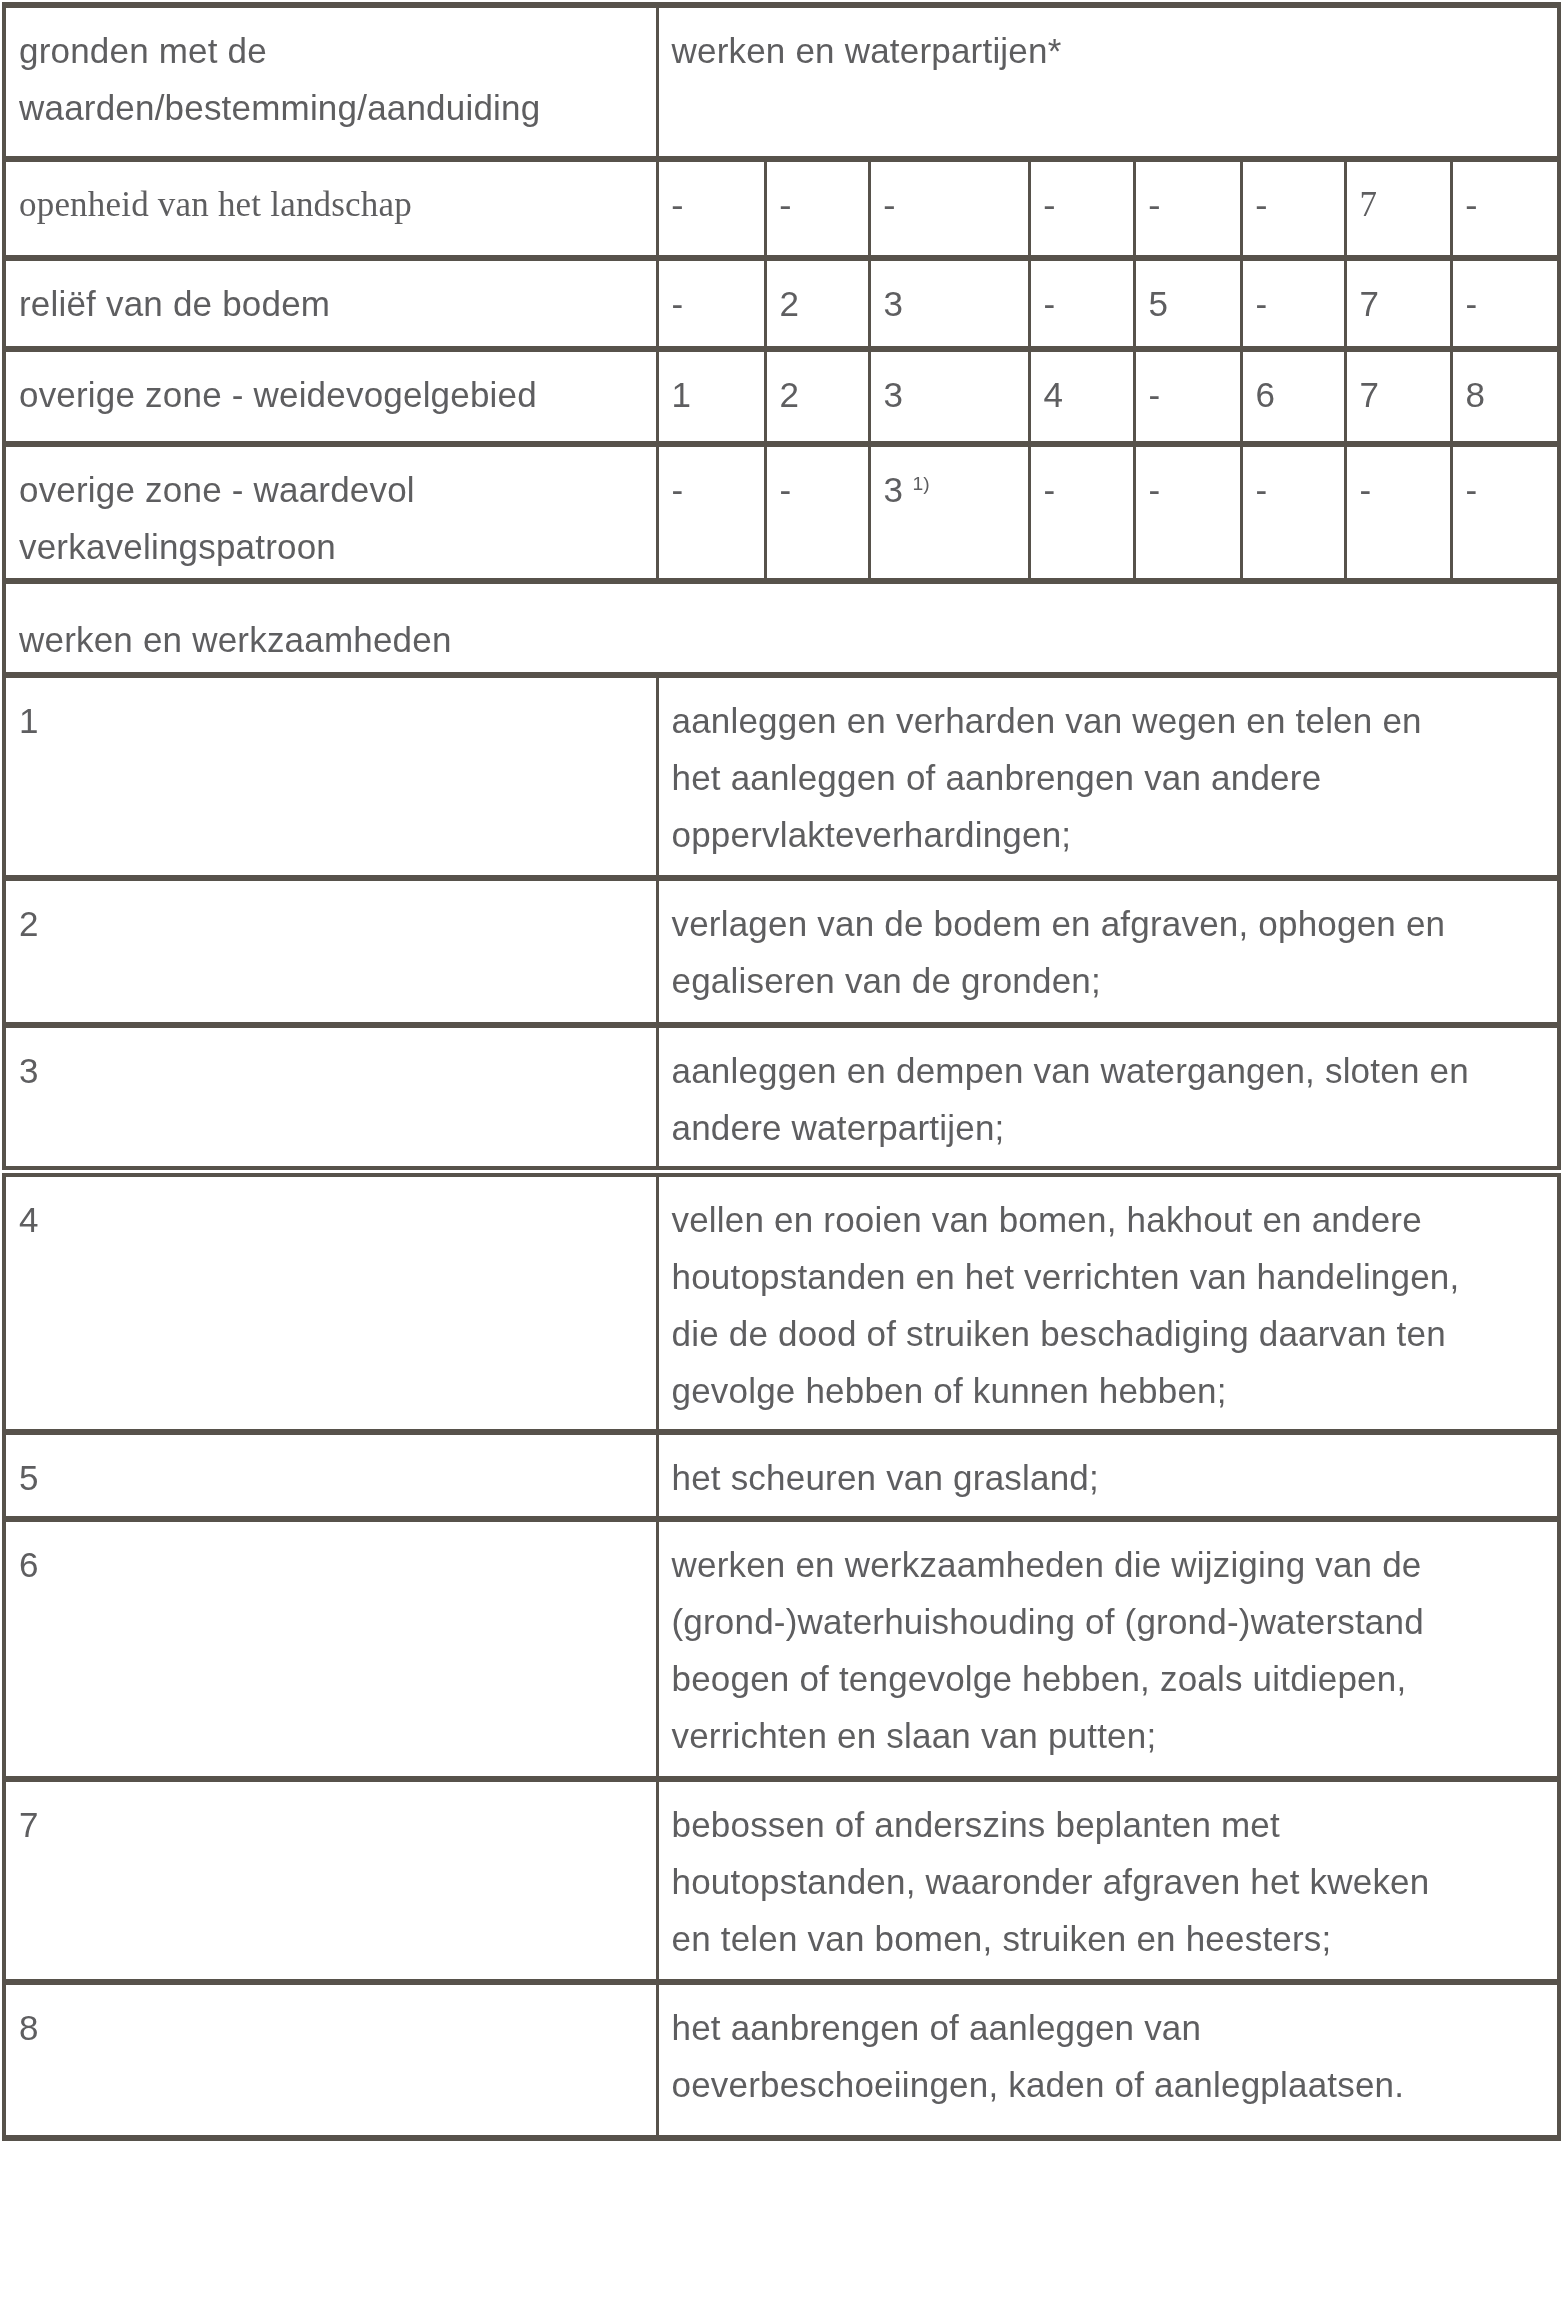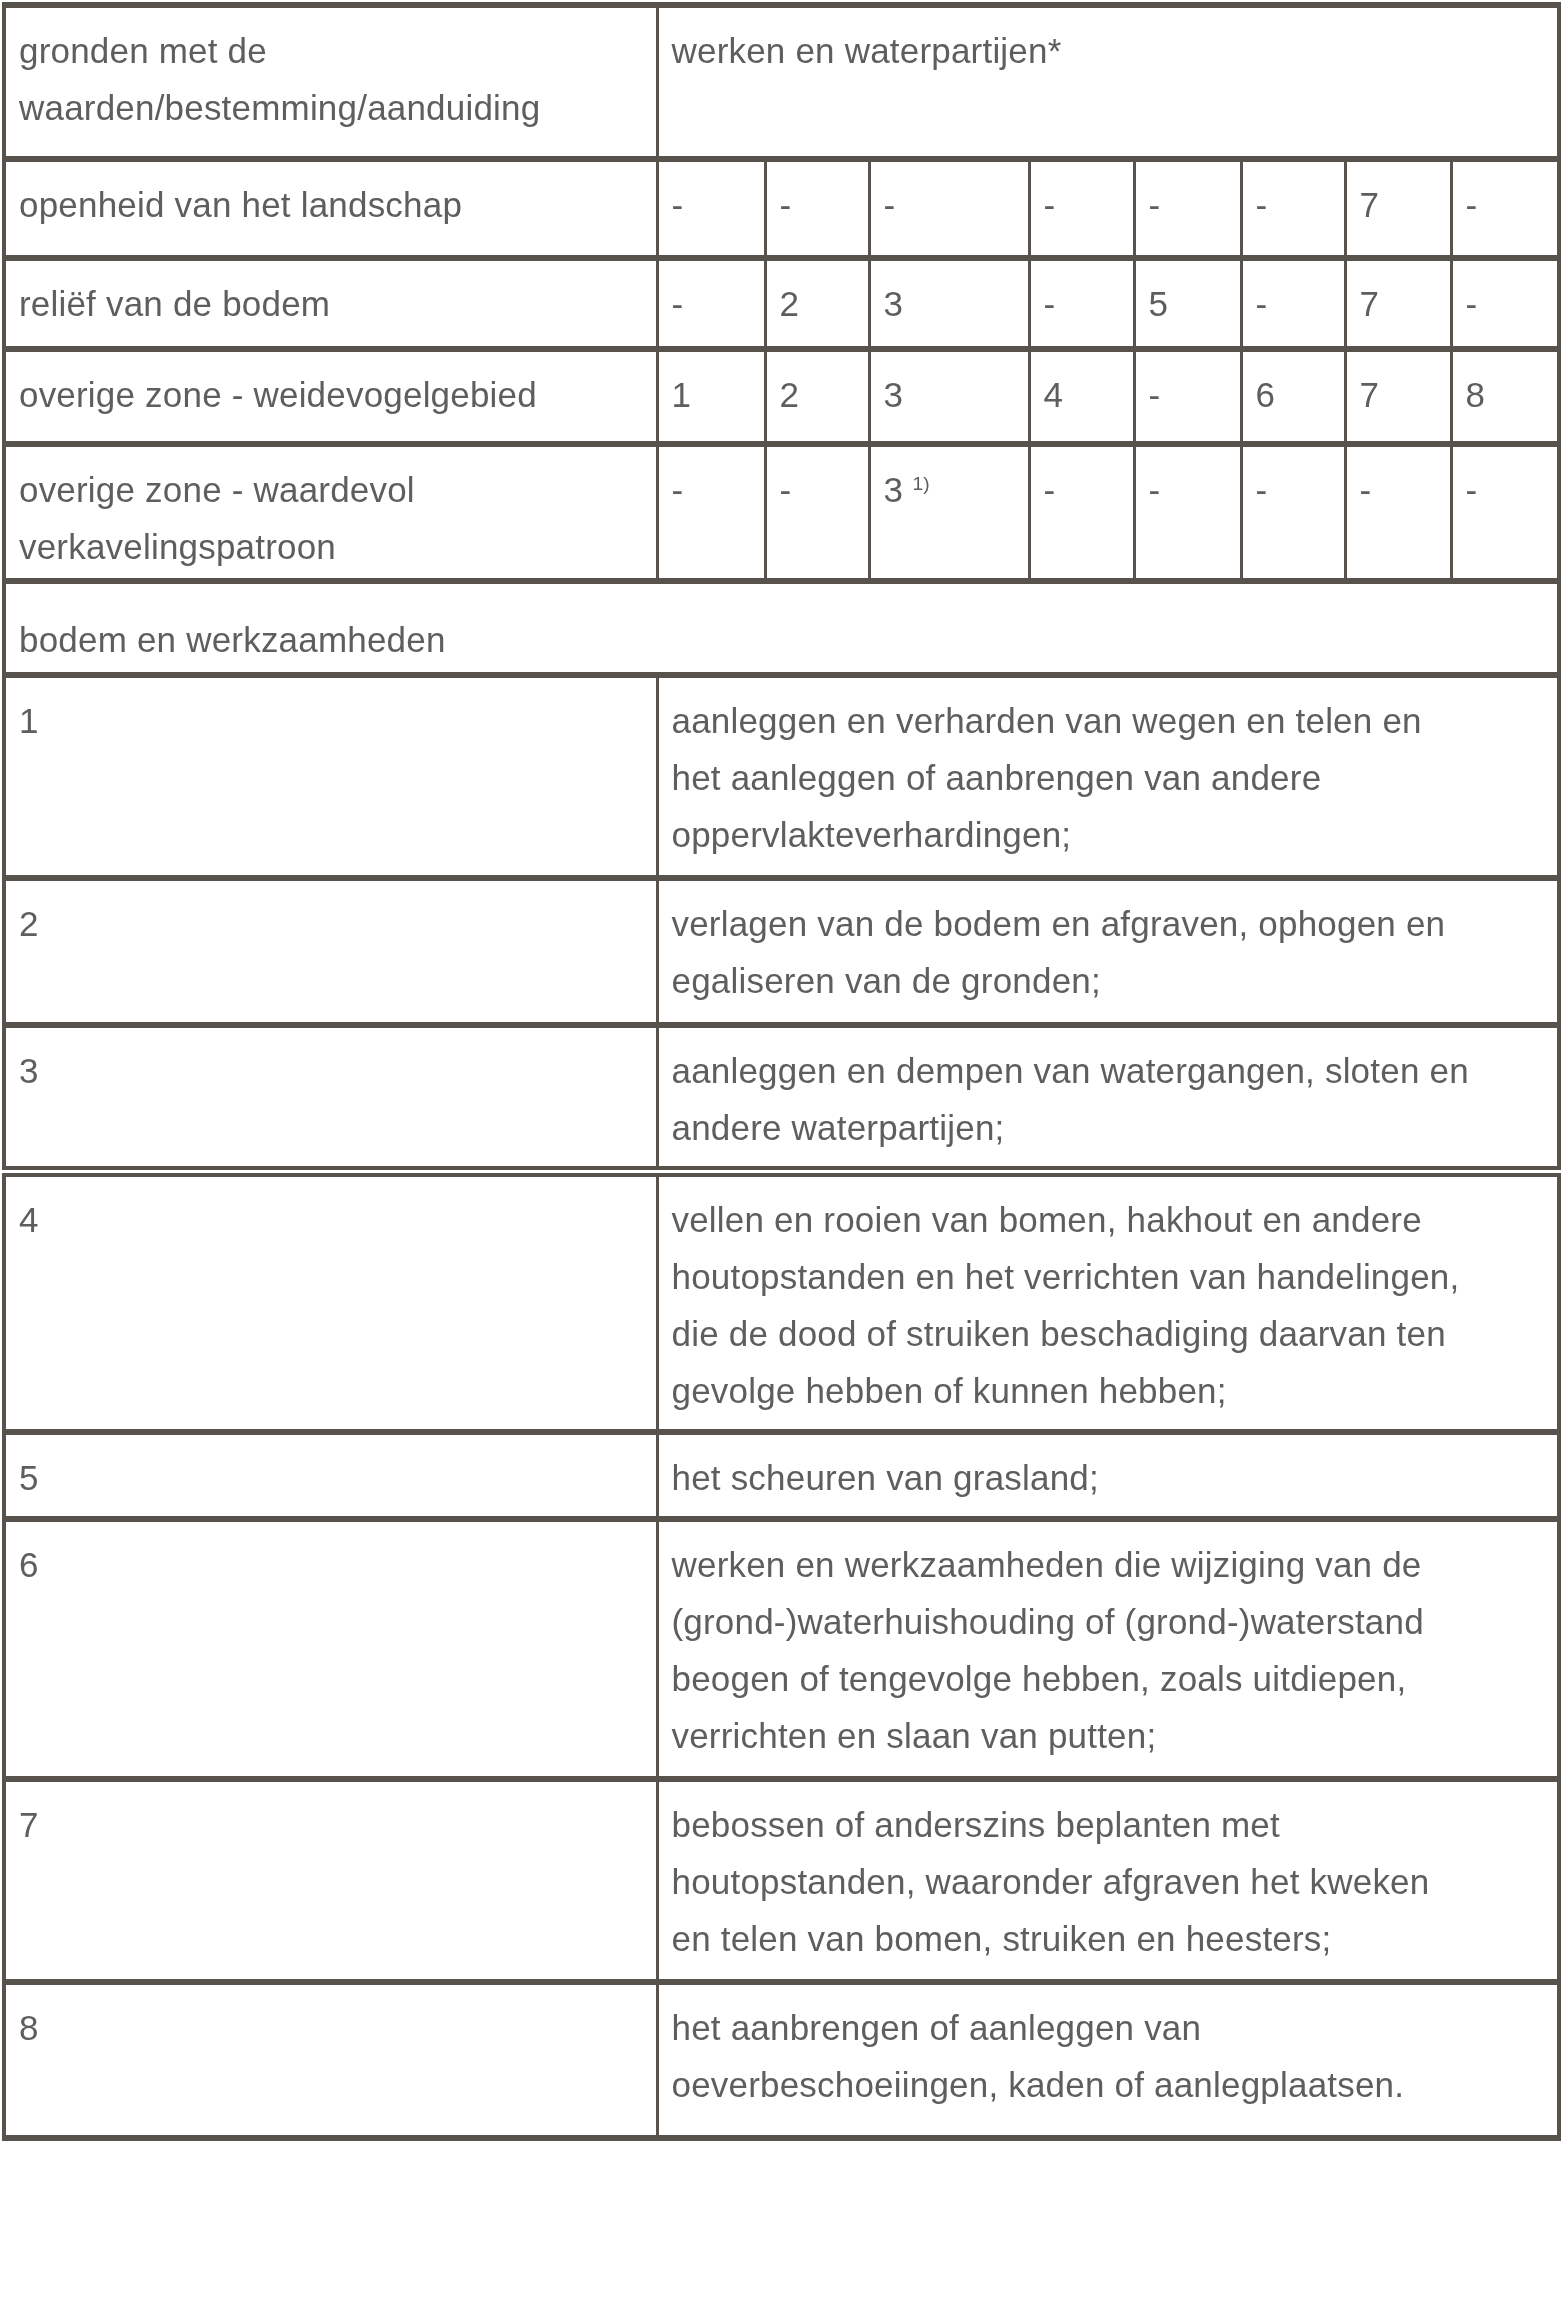--- a/index.html
+++ b/index.html
@@ -49,21 +49,21 @@
   }
   sup.fn {
     font-size: 0.55em;
     vertical-align: super;
     line-height: 0;
     margin-left: 9.4px;
     letter-spacing: 0;
   }
   
   tr.rh-head  { height: 154px; }
-  tr.rh-s1    { height: 99px; }
+  tr.rh-s1    { height: 99px; font-family: Liberation Serif, serif; }
   tr.rh-s2    { height: 91px; }
   tr.rh-s3    { height: 91px; }
   tr.rh-s4    { height: 95px; }
   tr.rh-s5    { height: 126px; }
   tr.rh-sec   { height: 89px; }
   tr.rh-d1    { height: 203px; }
   tr.rh-d2    { height: 147px; }
   tr.rh-d3    { height: 147px; }
   tr.rh-d4    { height: 260px; }
   tr.rh-d5    { height: 87px; }
@@ -138,21 +138,21 @@
     <td class="val">-</td>
     <td class="val"><span>3</span><sup class="fn">1)</sup></td>
     <td class="val">-</td>
     <td class="val">-</td>
     <td class="val">-</td>
     <td class="val">-</td>
     <td class="val">-</td>
   </tr>
 
   <tr class="rh-sec section">
-    <td colspan="9">bodem en werkzaamheden</td>
+    <td colspan="9">werken en werkzaamheden</td>
   </tr>
 
   <tr class="rh-d1">
     <td class="num">1</td>
     <td colspan="8">aanleggen en verharden van wegen en telen en
 het aanleggen of aanbrengen van andere
 oppervlakteverhardingen;</td>
   </tr>
   <tr class="rh-d2">
     <td class="num">2</td>

